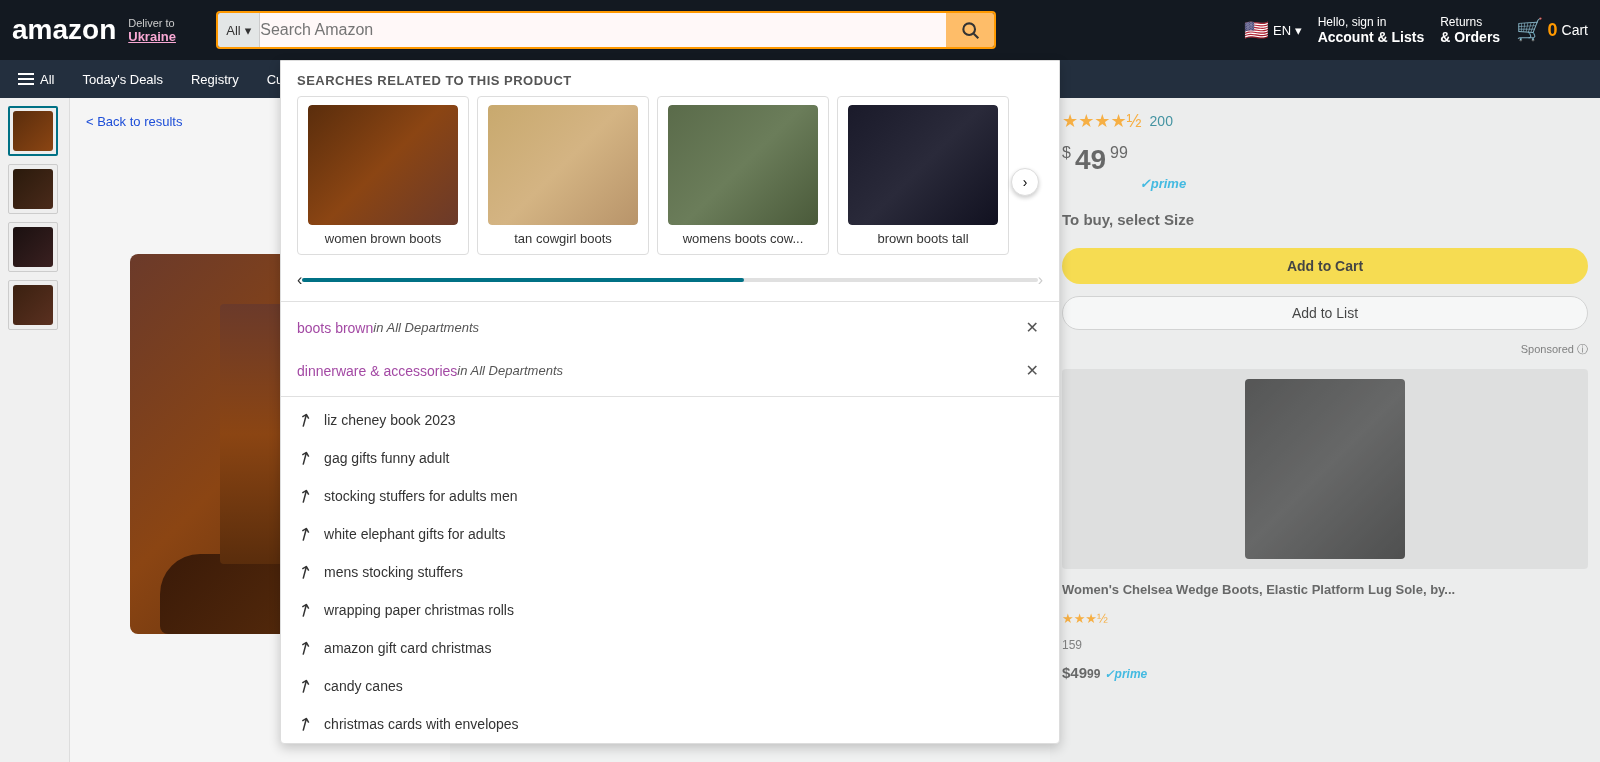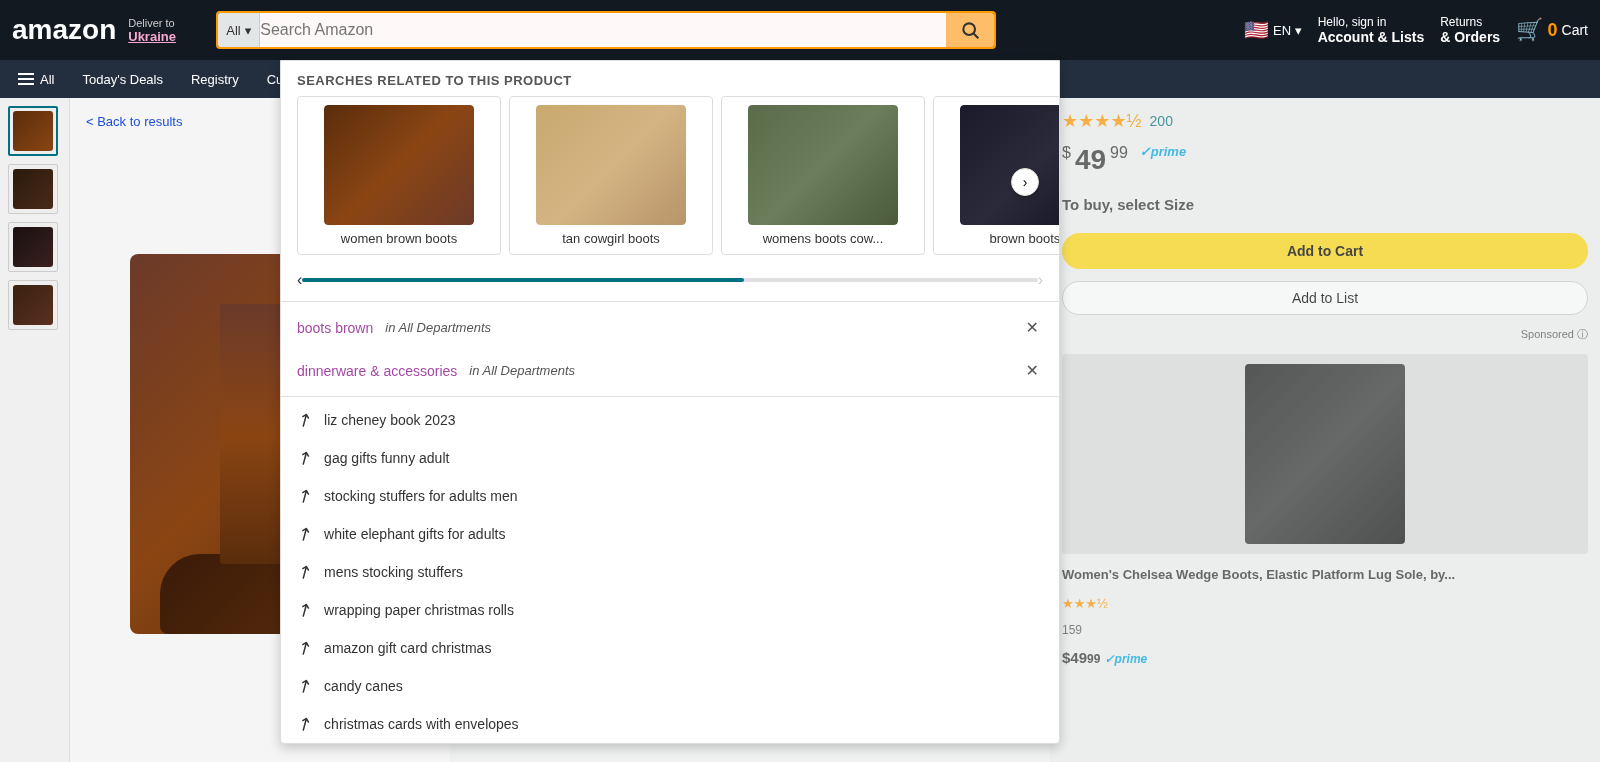--- a/index.html
+++ b/index.html
@@ -50,51 +50,51 @@
 
     
     .right-panel { flex: 1; background: #f0f0f0; padding: 12px; display: flex; flex-direction: column; gap: 12px; overflow-y: auto; }
     .rating-row { display: flex; align-items: center; gap: 8px; }
     .stars { color: #ff9900; font-size: 18px; }
     .rating-count { color: #007185; font-size: 14px; cursor: pointer; }
     .price-row { display: flex; align-items: flex-start; gap: 4px; }
     .price-dollar { font-size: 16px; color: #333; }
     .price-main { font-size: 28px; font-weight: bold; color: #333; }
     .price-cents { font-size: 16px; color: #333; }
-    .prime-badge { color: #00a8e0; font-size: 13px; font-style: italic; font-weight: bold; }
+    .prime-badge { color: #00a8e0; font-size: 13px; font-style: italic; font-weight: bold; margin-top: 32px; }
     .select-size { font-size: 15px; color: #333; margin: 8px 0; }
     .select-size span { font-weight: bold; }
     .add-cart-btn { background: #ffd814; border: none; border-radius: 20px; padding: 10px 24px; font-size: 14px; cursor: pointer; width: 100%; font-weight: bold; }
     .add-list-btn { background: white; border: 1px solid #ccc; border-radius: 20px; padding: 8px 24px; font-size: 14px; cursor: pointer; width: 100%; }
     .sponsored-label { font-size: 11px; color: #555; text-align: right; }
     .sponsored-boot { background: #ddd; height: 200px; border-radius: 4px; display: flex; align-items: center; justify-content: center; overflow: hidden; position: relative; }
     .chelsea-boot-img { width: 160px; height: 180px; background: linear-gradient(135deg, #1a1a1a, #333, #111); border-radius: 4px; }
     .product-rec-title { font-size: 13px; color: #333; font-weight: bold; line-height: 1.4; }
     .rec-stars { color: #ff9900; font-size: 13px; }
     .rec-price { font-size: 15px; font-weight: bold; color: #333; }
 
     
     .dropdown-overlay { position: absolute; top: 60px; left: 280px; width: 780px; background: white; border: 1px solid #ddd; border-radius: 0 0 4px 4px; z-index: 1000; box-shadow: 0 4px 12px rgba(0,0,0,0.2); }
     .dropdown-header { padding: 12px 16px 8px; font-size: 13px; font-weight: bold; color: #555; letter-spacing: 0.5px; }
     .related-products { display: flex; padding: 0 16px 12px; gap: 8px; overflow: hidden; position: relative; }
-    .related-product { width: 204px; border: 1px solid #ddd; border-radius: 4px; padding: 8px; cursor: pointer; display: flex; flex-direction: column; align-items: center; flex-shrink: 0; }
+    .related-product { width: 172px; border: 1px solid #ddd; border-radius: 4px; padding: 8px; cursor: pointer; display: flex; flex-direction: column; align-items: center; flex-shrink: 0; }
     .related-img { width: 150px; height: 120px; background: #eee; border-radius: 4px; margin-bottom: 6px; display: flex; align-items: center; justify-content: center; overflow: hidden; }
     .boot-brown { background: linear-gradient(135deg, #5a2d0c, #8b4513, #6b3a2a); border-radius: 4px; width: 100%; height: 100%; }
     .boot-tan { background: linear-gradient(135deg, #c8a96e, #d4b483, #b8946a); border-radius: 4px; width: 100%; height: 100%; }
     .boot-cowgirl { background: linear-gradient(135deg, #5a6b4a, #6b7d5a, #4a5a3a); border-radius: 4px; width: 100%; height: 100%; }
     .boot-tall { background: linear-gradient(135deg, #1a1a2a, #2a2a3a, #111120); border-radius: 4px; width: 100%; height: 100%; }
     .related-label { font-size: 13px; color: #333; text-align: center; }
     .scroll-btn-right { position: absolute; right: 20px; top: 50%; transform: translateY(-50%); background: white; border: 1px solid #ddd; border-radius: 50%; width: 28px; height: 28px; display: flex; align-items: center; justify-content: center; cursor: pointer; box-shadow: 0 2px 4px rgba(0,0,0,0.2); }
     .progress-bar { flex: 1; height: 4px; background: #e0e0e0; border-radius: 2px; }
     .progress-fill { width: 60%; height: 100%; background: #007185; border-radius: 2px; }
     .scroll-arrow { color: #ccc; font-size: 16px; cursor: pointer; }
     .scroll-arrow.active { color: #333; }
     .divider { height: 1px; background: #e0e0e0; margin: 4px 0; }
     .recent-search { display: flex; align-items: center; justify-content: space-between; padding: 8px 16px; cursor: pointer; }
-    .recent-search-left { display: flex; align-items: center; gap: 12px; }
+    .recent-search-left { display: flex; align-items: center; }
     .recent-label { font-size: 14px; color: #a349a4; font-weight: 500; }
     .recent-dept { font-size: 13px; color: #555; font-style: italic; }
     .close-x { color: #555; font-size: 16px; cursor: pointer; padding: 4px; }
     .trending-item { display: flex; align-items: center; gap: 12px; padding: 8px 16px; cursor: pointer; }
     .trending-arrow { font-size: 18px; color: #333; transform: rotate(-30deg); display: inline-block; }
     .trending-label { font-size: 14px; color: #333; }
   </style>
 </head>
 <body>
 

